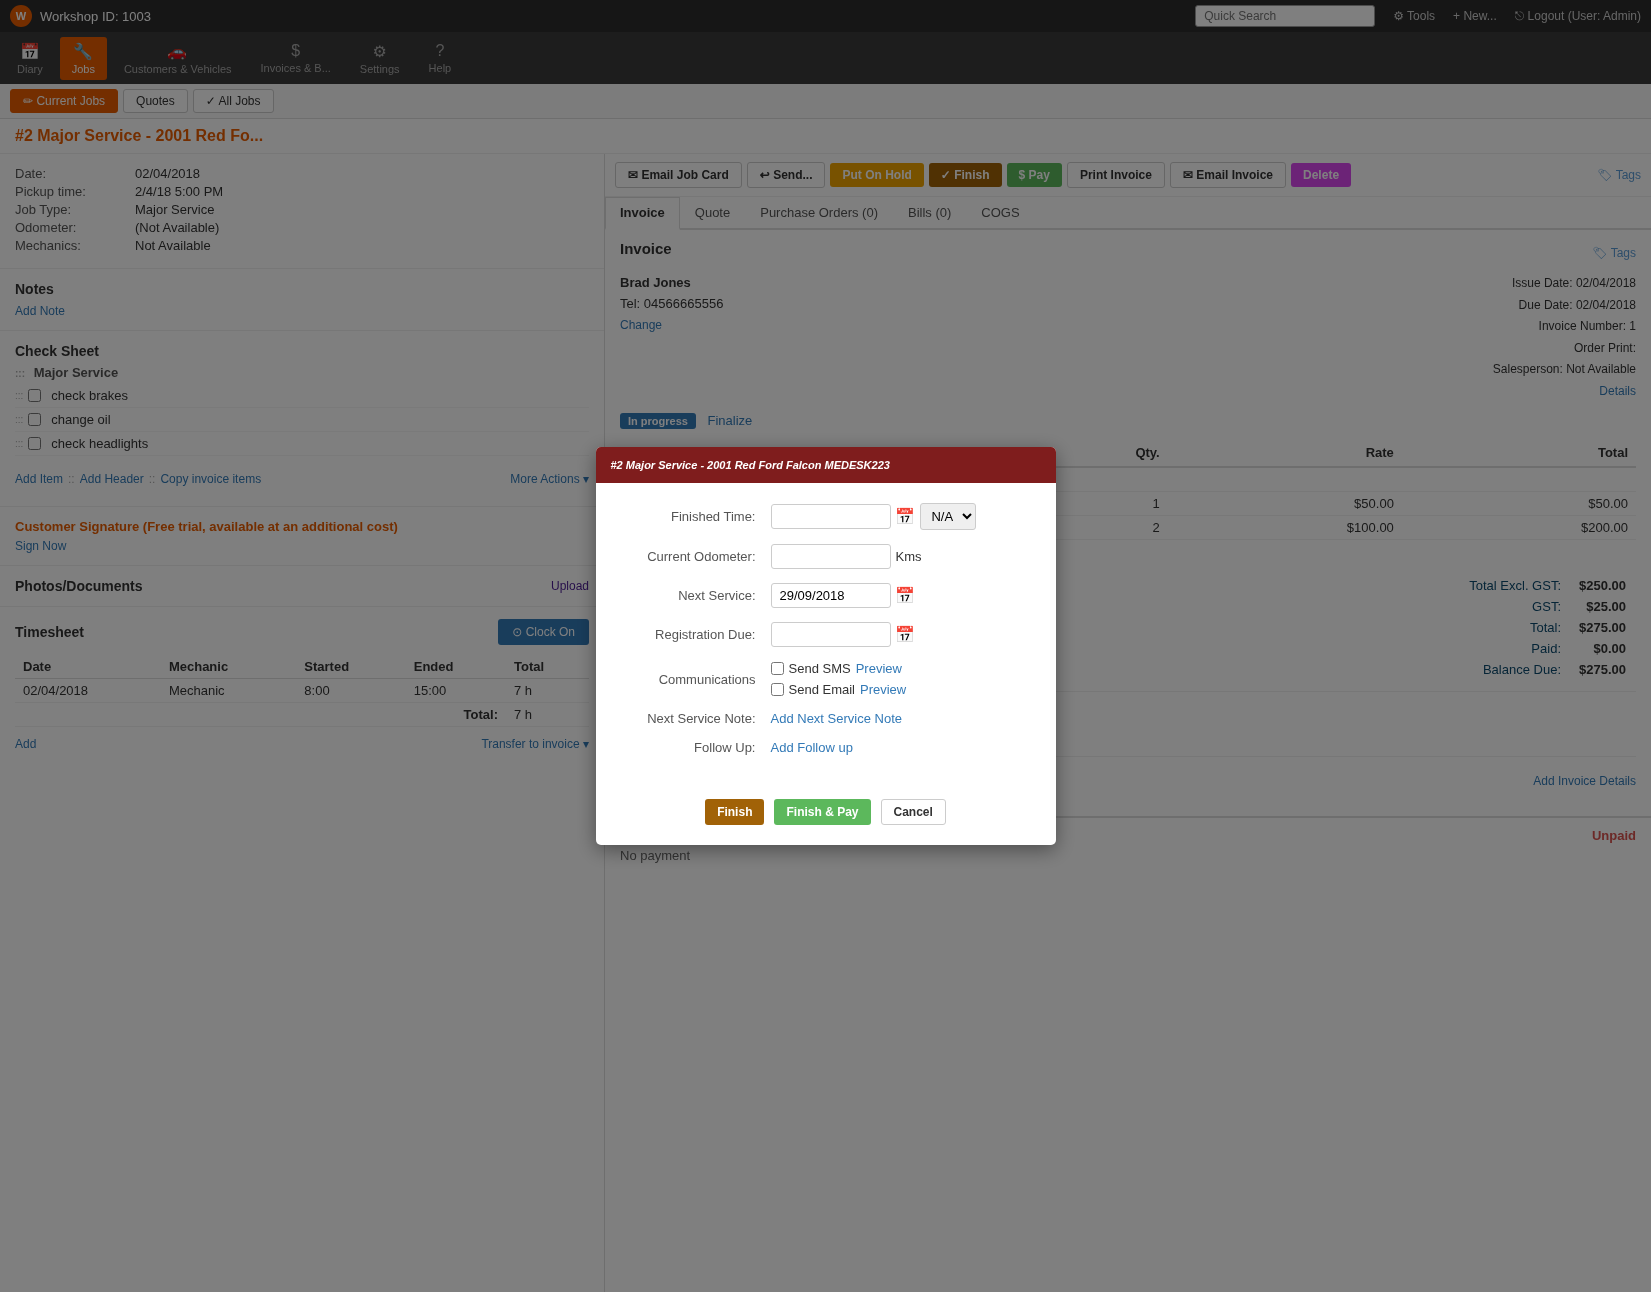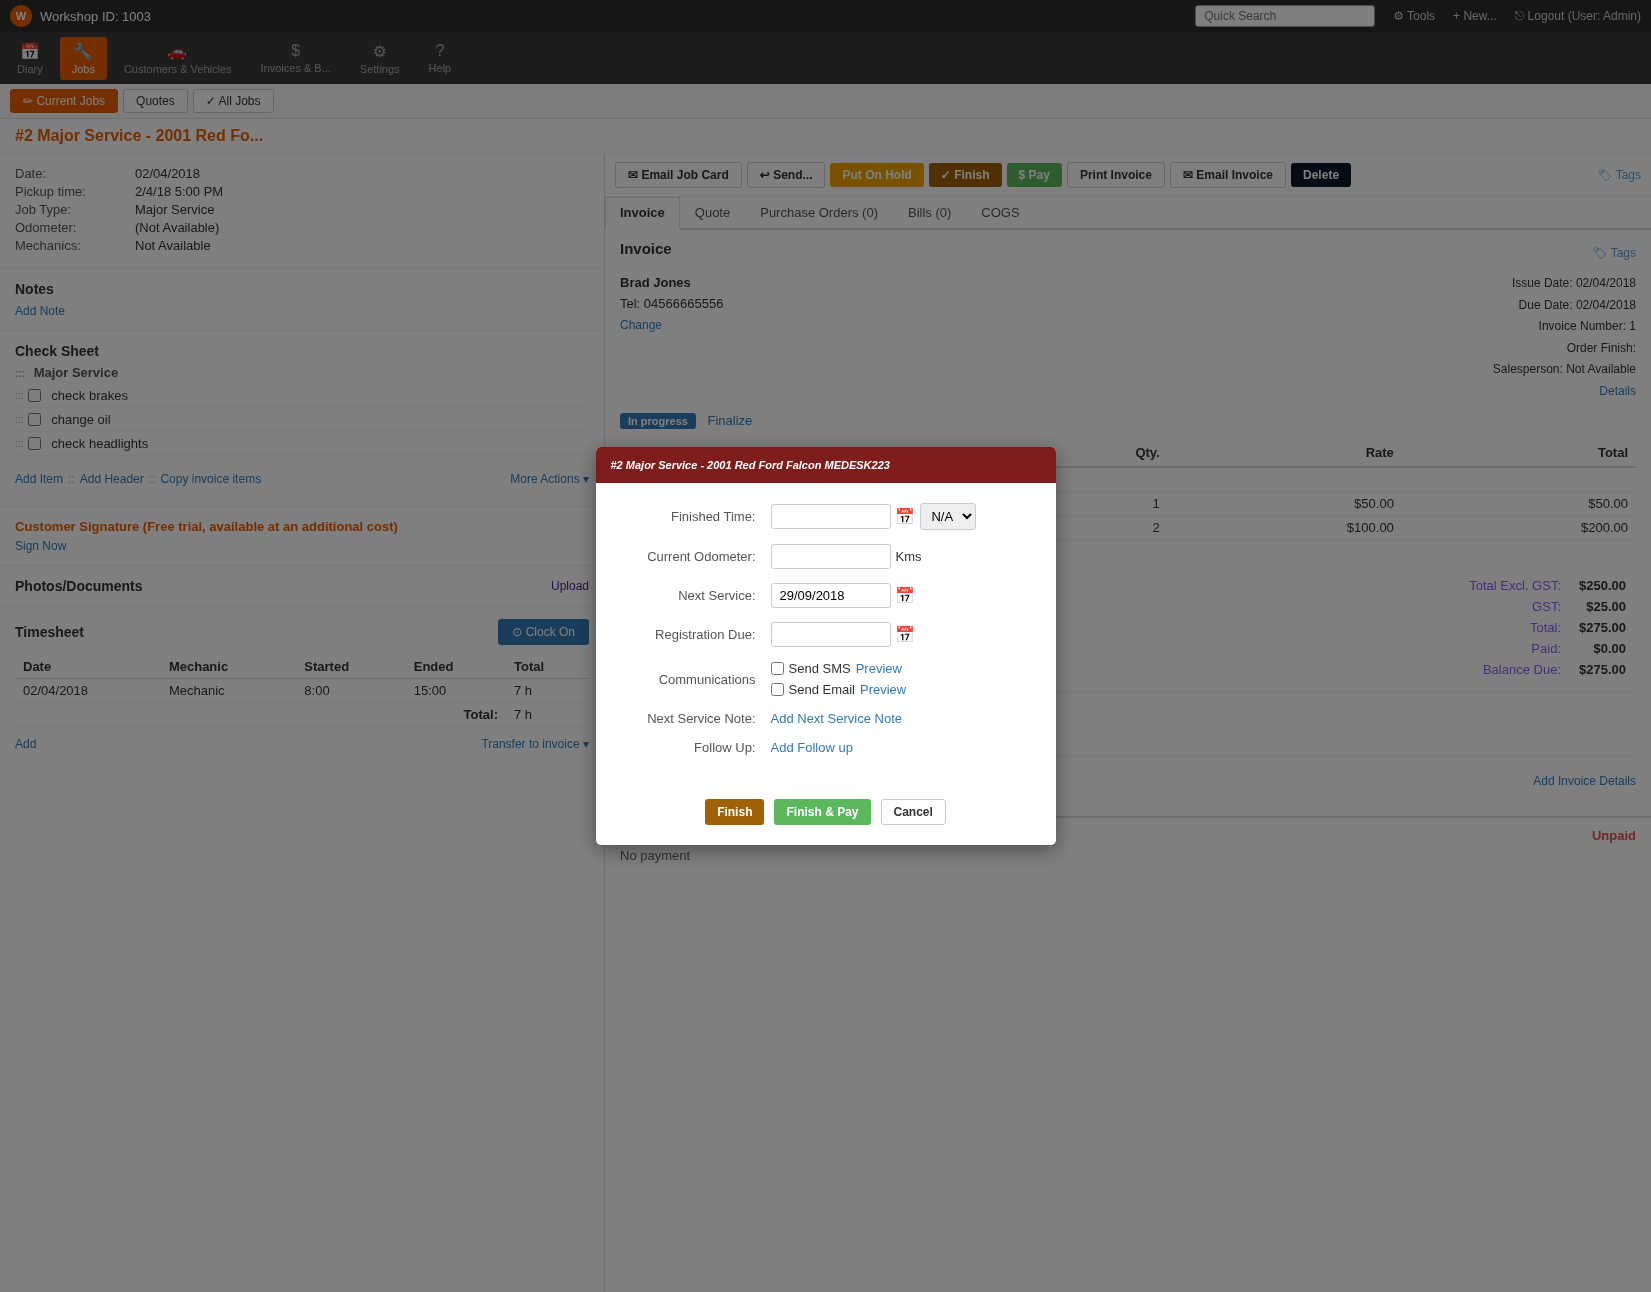--- a/index.html
+++ b/index.html
@@ -38,21 +38,21 @@
     
     .right-panel { flex: 1; background: #fff; overflow-y: auto; }
 
     
     .action-row { display: flex; align-items: center; gap: 5px; padding: 8px 10px; border-bottom: 1px solid #eee; flex-wrap: wrap; }
     .btn { padding: 5px 12px; border-radius: 3px; border: none; cursor: pointer; font-size: 12px; font-weight: bold; }
     .btn-default { background: #fff; border: 1px solid #ccc; color: #333; }
     .btn-orange { background: #f0a500; color: white; }
     .btn-blue { background: #a16207; color: white; }
     .btn-green { background: #5cb85c; color: white; }
-    .btn-red { background: #0f172a; color: white; }
+    .btn-red { background: #d946ef; color: white; }
     .tags-link { color: #5b9bd5; font-size: 12px; margin-left: auto; text-decoration: none; }
 
     
     .tabs { display: flex; border-bottom: 2px solid #ddd; margin: 0; }
     .tab { padding: 7px 14px; cursor: pointer; font-size: 13px; border: 1px solid transparent; color: #555; }
     .tab.active { border: 1px solid #ddd; border-bottom: 2px solid #fff; background: #fff; color: #333; font-weight: bold; margin-bottom: -2px; }
 
     
     .invoice-section { padding: 10px 15px; }
     .invoice-header { display: flex; justify-content: space-between; margin-bottom: 10px; }
@@ -71,21 +71,21 @@
     .invoice-table th.right { text-align: right; }
     .invoice-table td { padding: 4px 8px; font-size: 13px; border-bottom: 1px solid #f0f0f0; }
     .invoice-table td.right { text-align: right; }
     .invoice-table .section-header { font-weight: bold; color: #555; }
     .add-links { color: #337ab7; font-size: 12px; margin-top: 5px; }
     .add-links a { color: #337ab7; text-decoration: none; margin-right: 5px; }
 
     
     .totals-table { float: right; font-size: 13px; margin-top: 5px; }
     .totals-table td { padding: 2px 8px; }
-    .totals-table td.label { text-align: right; color: #8b5cf6; }
+    .totals-table td.label { text-align: right; color: #0c4a6e; }
     .totals-table td.value { text-align: right; font-weight: bold; }
 
     
     .section-label { font-weight: bold; color: #e85d00; font-size: 13px; margin: 10px 0 4px; }
     .section-content { font-size: 13px; color: #666; }
 
     
     .payments-section { border-top: 2px solid #ddd; padding: 10px 15px; margin-top: 10px; }
     .payments-header { display: flex; justify-content: space-between; font-weight: bold; font-size: 13px; margin-bottom: 5px; }
     .unpaid-badge { color: #d9534f; }
@@ -343,21 +343,21 @@
       <div class="invoice-header">
         <div class="bill-to">
           <strong>Brad Jones</strong><br>
           <span>Tel: <span>04566665556</span></span><br>
           <a class="add-link">Change</a>
         </div>
         <div class="invoice-meta">
           <div>Issue Date: 02/04/2018</div>
           <div>Due Date: 02/04/2018</div>
           <div>Invoice Number: 1</div>
-          <div>Order Finish:</div>
+          <div>Order Print:</div>
           <div>Salesperson: Not Available</div>
           <a class="add-link">Details</a>
         </div>
       </div>
 
       <div style="margin-bottom: 10px;">
         <span class="status-badge status-inprogress">In progress</span>
         <a class="finalize-link">Finalize</a>
       </div>
 

